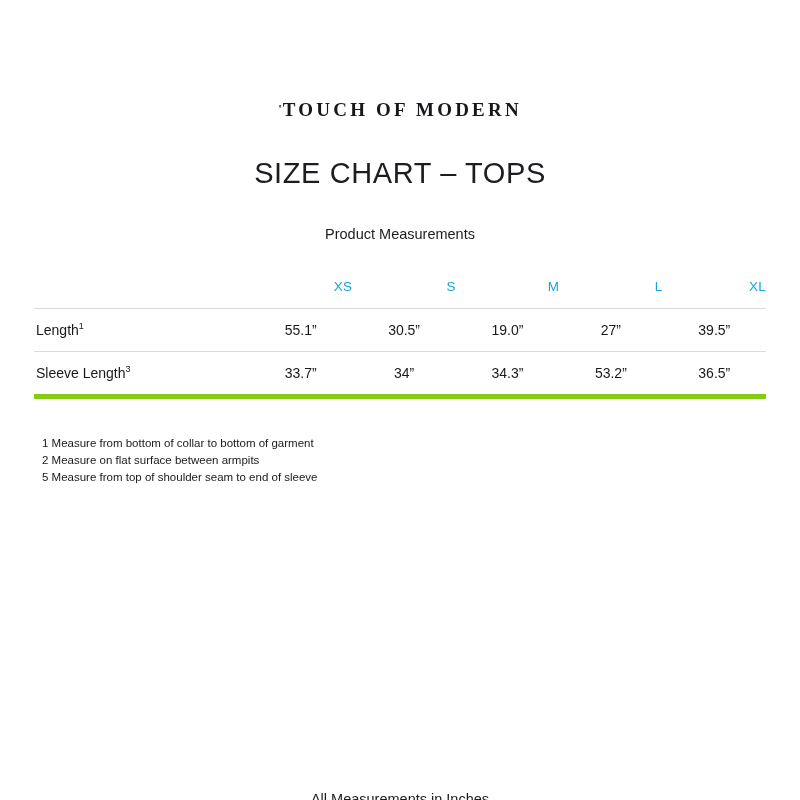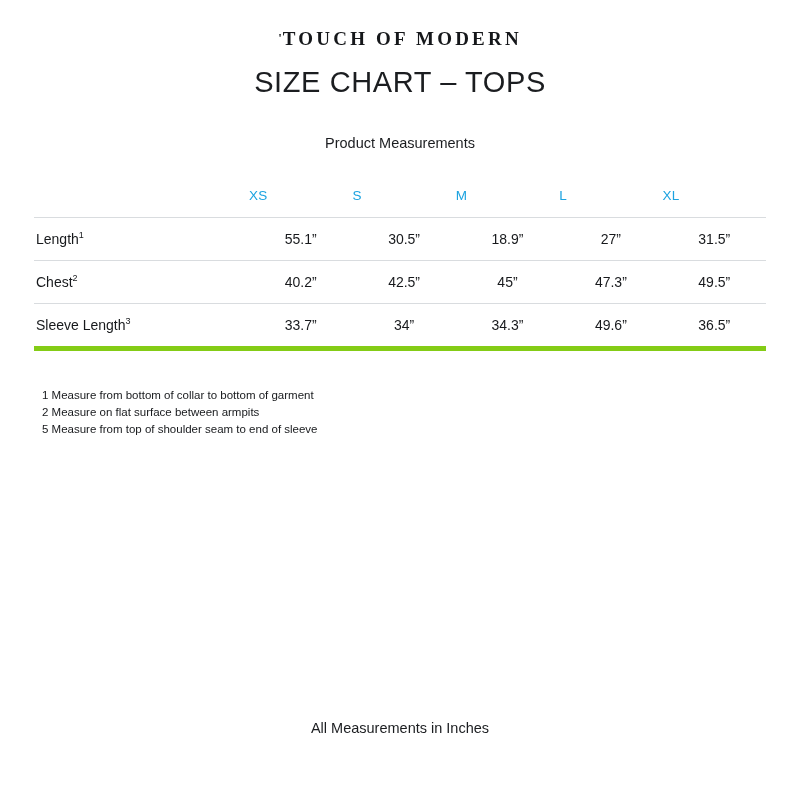--- a/index.html
+++ b/index.html
@@ -16,39 +16,39 @@
   }
   .page {
     position: relative;
     width: 800px;
     height: 800px;
     box-sizing: border-box;
   }
 
   
   .brand {
-    margin-top: 28px;
+    margin-top: 99px;
     text-align: center;
     font-size: 19px;
     letter-spacing: 3.2px;
     font-weight: 700;
     color: #15171a;
     font-family: "Liberation Serif", serif;
   }
   .brand .tick {
     display: inline-block;
     transform: translateY(-3px);
     font-size: 13px;
     letter-spacing: 0;
     margin-right: 1px;
   }
 
   
   .title {
-    margin-top: 16px;
+    margin-top: 36px;
     text-align: center;
     font-size: 29px;
     letter-spacing: 0.6px;
     font-weight: 400;
     color: #1b1d20;
   }
 
   
   .section-label {
     margin-top: 36px;
@@ -72,21 +72,21 @@
     padding: 0;
     font-weight: 400;
   }
   col.lbl { width: 215px; }
 
   thead th {
     height: 44px;
     vertical-align: middle;
     font-size: 13.5px;
     color: #1ca3e0;
-    text-align: left;
+    text-align: right;
     letter-spacing: 0.3px;
   }
   thead th.lbl-head { text-align: left; }
 
   tbody tr {
     border-top: 1px solid #d9dcdf;
   }
   tbody tr:last-child {
     border-bottom: 5px solid #84cc16;
   }
@@ -165,38 +165,30 @@
           <th>M</th>
           <th>L</th>
           <th>XL</th>
         </tr>
       </thead>
       <tbody>
         <tr>
           <td class="row-label"><span>Length</span><sup>1</sup></td>
           <td>55.1”</td>
           <td>30.5”</td>
-          <td>18.9”</td>
+          <td>19.0”</td>
           <td>27”</td>
-          <td>31.5”</td>
-        </tr>
-        <tr>
-          <td class="row-label"><span>Chest</span><sup>2</sup></td>
-          <td>40.2”</td>
-          <td>42.5”</td>
-          <td>45”</td>
-          <td>47.3”</td>
-          <td>49.5”</td>
+          <td>39.5”</td>
         </tr>
         <tr>
           <td class="row-label"><span>Sleeve Length</span><sup>3</sup></td>
           <td>33.7”</td>
           <td>34”</td>
           <td>34.3”</td>
-          <td>49.6”</td>
+          <td>53.2”</td>
           <td>36.5”</td>
         </tr>
       </tbody>
     </table>
   </div>
 
   <div class="footnotes">
     <div class="footnote">1 Measure from bottom of collar to bottom of garment</div>
     <div class="footnote">2 Measure on flat surface between armpits</div>
     <div class="footnote">5 Measure from top of shoulder seam to end of sleeve</div>

